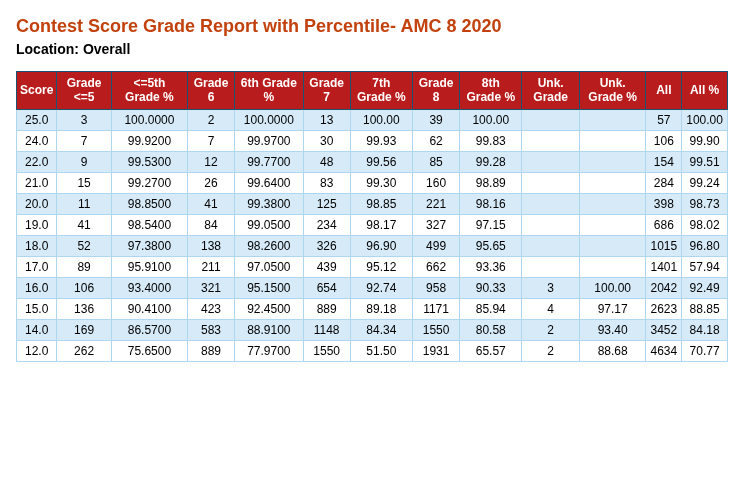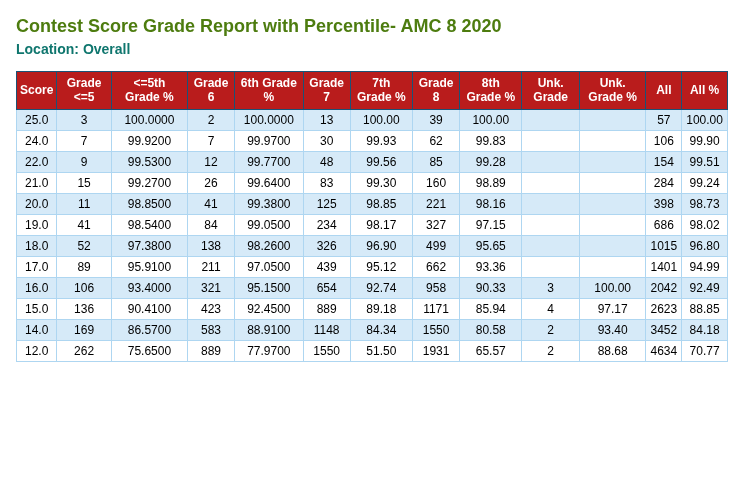--- a/index.html
+++ b/index.html
@@ -5,27 +5,27 @@
     * { margin: 0; padding: 0; box-sizing: border-box; }
     body {
       font-family: Arial, sans-serif;
       background: #fff;
       padding: 16px;
       width: 744px;
     }
     .report-title {
       font-size: 18px;
       font-weight: bold;
-      color: #4d7c0f;
+      color: #c2410c;
       margin-bottom: 4px;
     }
     .report-subtitle {
       font-size: 14px;
       font-weight: bold;
-      color: #0f766e;
+      color: #000000;
       margin-bottom: 14px;
     }
     table {
       border-collapse: collapse;
       width: 100%;
       font-size: 12px;
     }
     thead tr {
       background-color: #b91c1c;
       color: white;
@@ -190,21 +190,21 @@
         <td>95.9100</td>
         <td>211</td>
         <td>97.0500</td>
         <td>439</td>
         <td>95.12</td>
         <td>662</td>
         <td>93.36</td>
         <td></td>
         <td></td>
         <td>1401</td>
-        <td>94.99</td>
+        <td>57.94</td>
       </tr>
       <tr>
         <td>16.0</td>
         <td>106</td>
         <td>93.4000</td>
         <td>321</td>
         <td>95.1500</td>
         <td>654</td>
         <td>92.74</td>
         <td>958</td>

